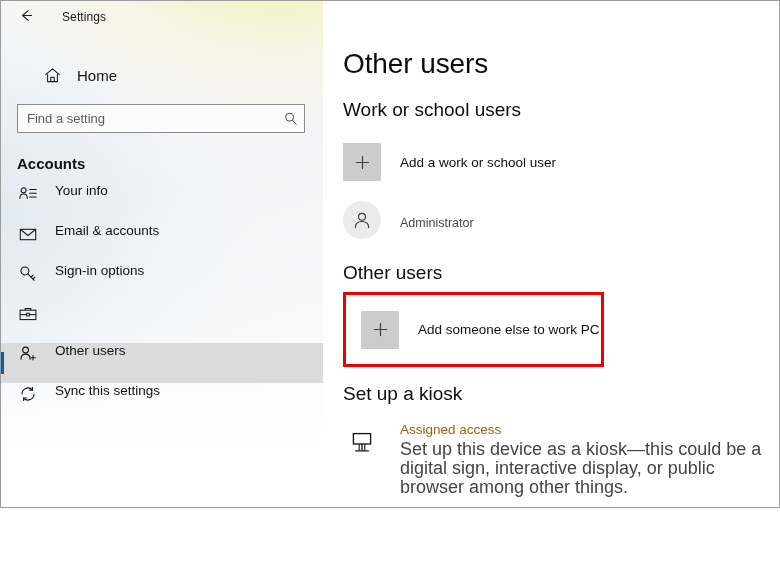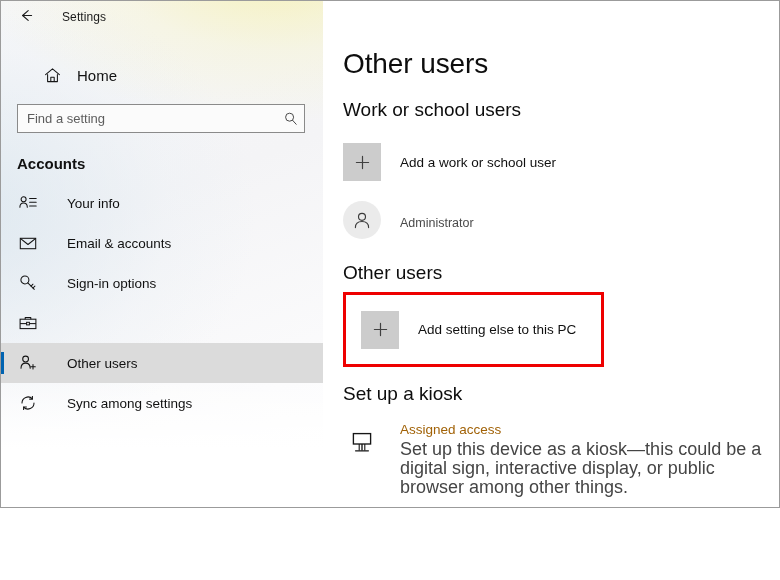--- a/index.html
+++ b/index.html
@@ -138,25 +138,23 @@
     color: #111111;
     padding-left: 16px;
     margin-top: 22px;
   }
 
   
   .nav-list { margin-top: 11px; }
   .nav-item {
     position: relative;
     display: flex;
-    align-items: center;
     height: 40px;
     padding-left: 16px;
     cursor: default;
-    gap: 12px;
   }
   .nav-item.selected { background: #dbdbdb; }
   .nav-item.selected .sel-bar {
     position: absolute;
     left: 0;
     top: 9px;
     bottom: 9px;
     width: 3px;
     background: #0063b1;
   }
@@ -405,21 +403,21 @@
 
         <div class="nav-item">
           <span class="nav-ico">
             <svg width="20" height="20" viewBox="0 0 20 20" fill="none">
               <path d="M16.0 10.0 A6.0 6.0 0 0 1 5.6 14.1" stroke="currentColor" stroke-width="1.05" fill="none" stroke-linecap="round"></path>
               <path d="M4.0 10.0 A6.0 6.0 0 0 1 14.4 5.9" stroke="currentColor" stroke-width="1.05" fill="none" stroke-linecap="round"></path>
               <path d="M14.4 2.9 V6.1 H11.2" stroke="currentColor" stroke-width="1.05" fill="none" stroke-linejoin="round"></path>
               <path d="M5.6 17.1 V13.9 H8.8" stroke="currentColor" stroke-width="1.05" fill="none" stroke-linejoin="round"></path>
             </svg>
           </span>
-          <span class="nav-label">Sync among settings</span>
+          <span class="nav-label">Sync this settings</span>
         </div>
 
       </div>
     </div>
   </div>
 
   <div class="content">
 
     <h1 class="page-title">Other users</h1>
 
@@ -449,21 +447,21 @@
 
     <h2 class="section-head sh-other">Other users</h2>
 
     <div class="highlight-box">
       <div class="row">
         <span class="plus-tile">
           <svg width="19" height="19" viewBox="0 0 19 19" fill="none">
             <path d="M9.5 3.4 V15.6 M3.4 9.5 H15.6" stroke="#404040" stroke-width="1.2" stroke-linecap="round"></path>
           </svg>
         </span>
-        <span class="row-label">Add setting else to this PC</span>
+        <span class="row-label">Add someone else to work PC</span>
       </div>
     </div>
 
     <h2 class="section-head sh-kiosk">Set up a kiosk</h2>
 
     <div class="row-kiosk">
       <span class="kiosk-ico">
         <svg width="28" height="28" viewBox="0 0 28 28" fill="none">
           <rect x="5.4" y="4.6" width="17.2" height="10.4" stroke="currentColor" stroke-width="1.35" fill="none"></rect>
           <path d="M14.0 15.0 V21.6" stroke="currentColor" stroke-width="1.35"></path>

